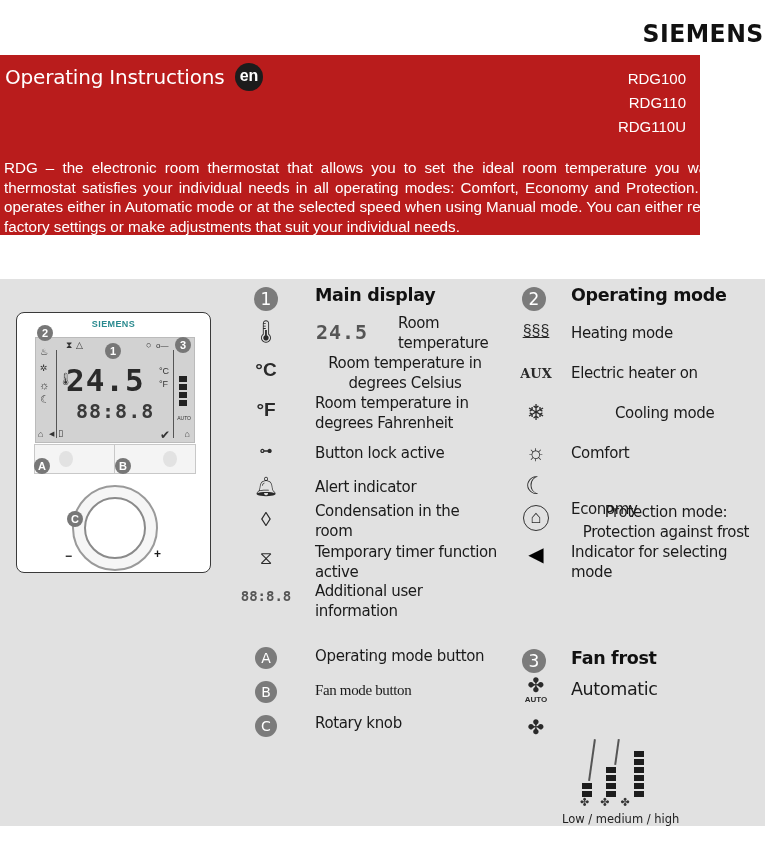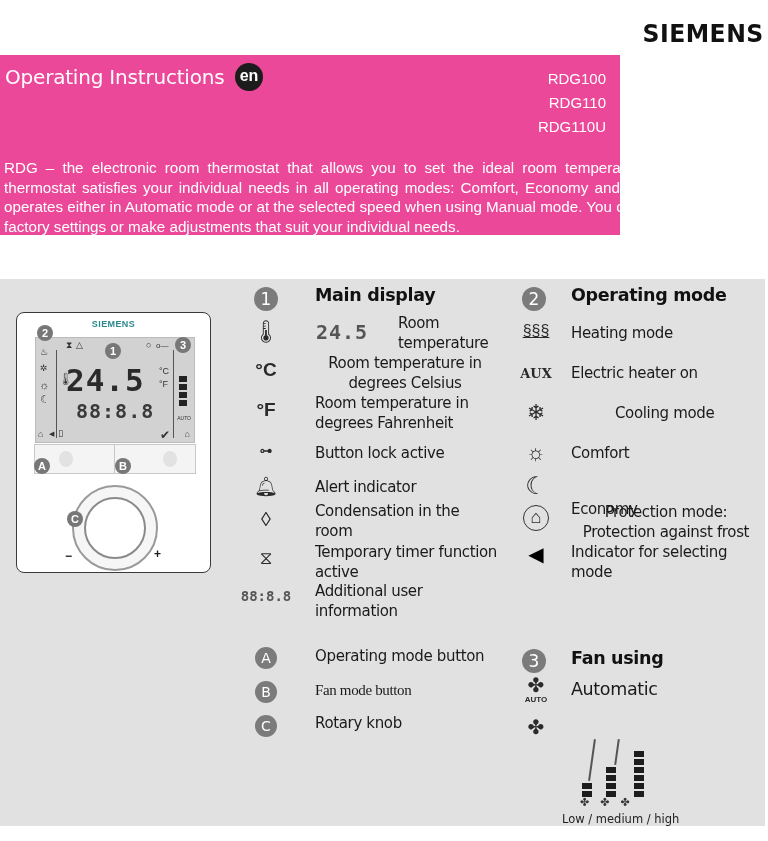--- a/index.html
+++ b/index.html
@@ -1,21 +1,21 @@
 <!DOCTYPE html>
 <html><head>
 <meta charset="utf-8">
 <style>
   * { box-sizing: border-box; margin: 0; padding: 0; }
   html, body { width: 768px; height: 841px; background: #ffffff; overflow: hidden; }
   body { font-family: "Liberation Sans", "DejaVu Sans", sans-serif; color: #1a1a1a; position: relative; }
 
   .brand { position: absolute; right: 4px; top: 20px; font-family: "DejaVu Sans", sans-serif; font-weight: bold; font-size: 24px; letter-spacing: 0.5px; color: #111; transform: scaleX(0.98); transform-origin: right; }
 
-  .header-band { position: absolute; left: 0; top: 55px; width: 620px; height: 180px; background: #ec4899; color: #fff; }
+  .header-band { position: absolute; left: 0; top: 55px; width: 700px; height: 180px; background: #b91c1c; color: #fff; }
   .title { position: absolute; left: 5px; top: 10px; font-size: 20px; font-family: "DejaVu Sans", sans-serif; letter-spacing: -0.2px; }
   .lang-badge { position: absolute; left: 235px; top: 8px; width: 28px; height: 28px; border-radius: 50%; background: #1c1c1c; color: #fff; font-size: 16px; font-weight: bold; text-align: center; line-height: 26px; }
   .models { position: absolute; right: 14px; top: 12px; text-align: right; font-size: 15px; line-height: 24px; }
   .intro { position: absolute; left: 4px; top: 103px; width: 754px; font-size: 15.2px; line-height: 19.5px; text-align: justify; }
 
   .panel { position: absolute; left: 0; top: 279px; width: 765px; height: 547px; background: #e1e1e1; }
 
   
   .device { position: absolute; left: 16px; top: 33px; width: 195px; height: 261px; background: #fff; border: 1.5px solid #3a3a3a; border-radius: 8px; }
   .device-brand { position: absolute; left: 0; right: 0; top: 6px; text-align: center; font-size: 9px; font-weight: bold; color: #2a8a8f; letter-spacing: 0.4px; }
@@ -170,21 +170,21 @@
   <div class="item-icon" style="left:516px;top:193px;font-size:24px;">☾</div>
   <div class="item-text" style="left:571px;top:199px;width:190px;margin-top:22px;">Economy</div>
 
   <div class="item-icon" style="left:516px;top:226px;font-size:18px;"><span style="display:inline-block;width:26px;height:26px;border:1.5px solid #333;border-radius:50%;line-height:23px;">⌂</span></div>
   <div class="item-text" style="left:571px;top:224px;width:190px;text-align:center;">Protection mode: Protection against frost</div>
 
   <div class="item-icon" style="left:516px;top:263px;font-size:20px;color:#000;">◀</div>
   <div class="item-text" style="left:571px;top:264px;width:190px;">Indicator for selecting mode</div>
 
   <div class="circle-num" style="left:522px;top:370px;">3</div>
-  <div class="sec-title" style="left:571px;top:369px;">Fan using</div>
+  <div class="sec-title" style="left:571px;top:369px;">Fan frost</div>
 
   <div class="item-icon" style="left:516px;top:396px;font-size:20px;line-height:20px;">✤<div style="font-size:8px;font-weight:bold;line-height:10px;">AUTO</div></div>
   <div class="item-text" style="left:571px;top:401px;width:190px;font-size:17.5px;">Automatic</div>
 
   <div class="item-icon" style="left:516px;top:436px;font-size:20px;">✤</div>
 
   <div class="fan-bars" style="left:578px;top:458px;width:80px;height:60px;">
     <div class="stem" style="left:13px;top:2px;height:42px;"></div>
     <div class="col" style="left:4px;">
         <div></div>

